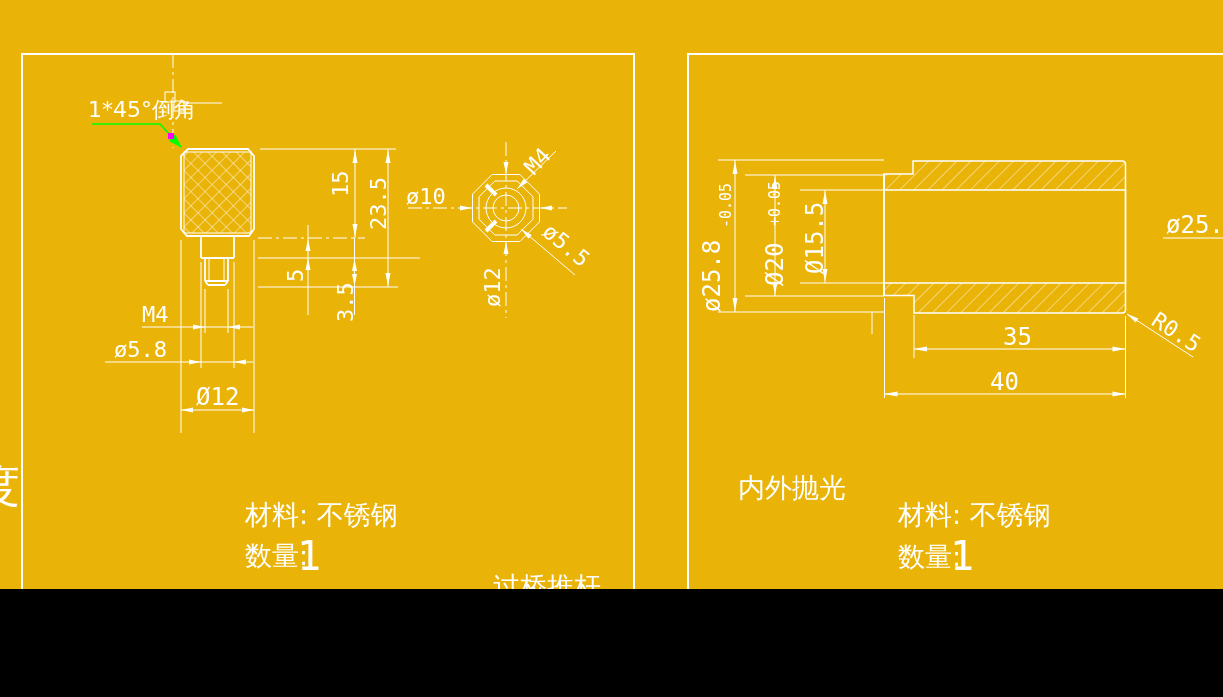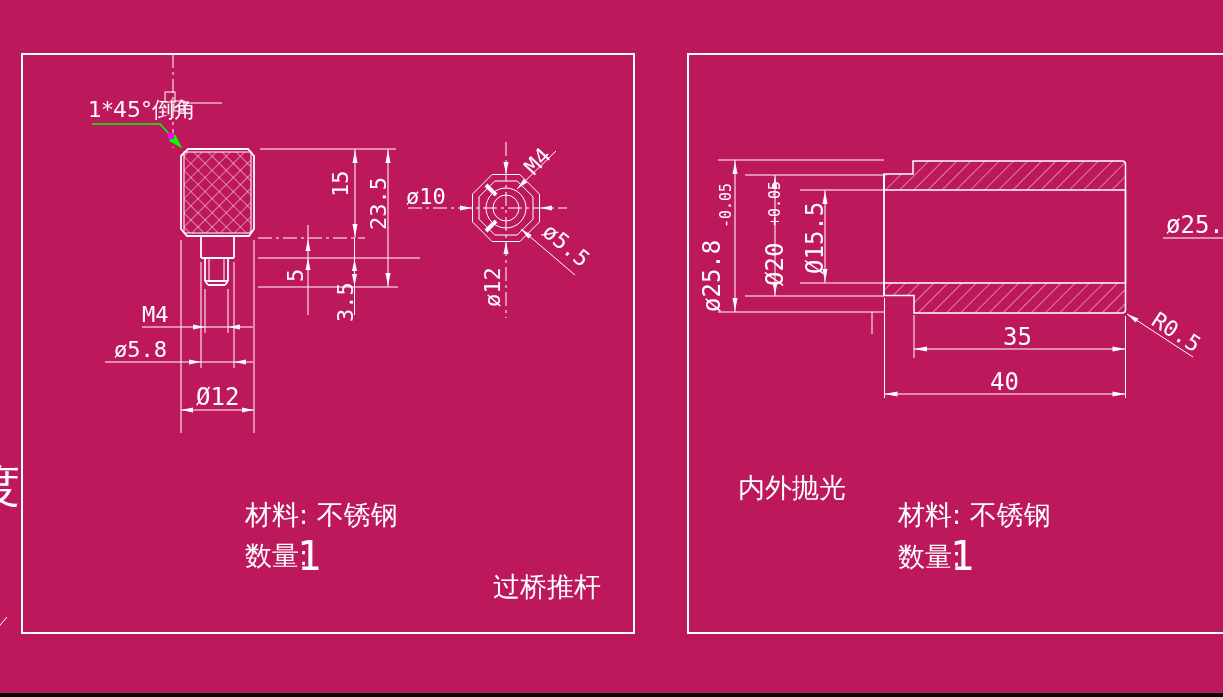--- a/index.html
+++ b/index.html
@@ -1,16 +1,16 @@
 <!DOCTYPE html>
 <html><head>
 <meta charset="utf-8">
 <style>
   html,body{margin:0;padding:0;background:#000;}
-  .canvas{position:relative;width:1223px;height:693px;background:#be185d;overflow:hidden;}
+  .canvas{position:relative;width:1223px;height:589px;background:#eab308;overflow:hidden;}
   svg{position:absolute;left:0;top:0;}
   .ln{stroke:#fff;fill:none;stroke-width:1.8;}
   .thin{stroke:#fff;fill:none;stroke-width:1;}
   .cl{stroke:#fff;fill:none;stroke-width:1;stroke-dasharray:14 4 3 4;}
   .arr{fill:#fff;stroke:none;}
   .dim{fill:#fff;font-family:"DejaVu Sans Mono",monospace;font-size:22px;}
   .dim24{fill:#fff;font-family:"DejaVu Sans Mono",monospace;font-size:24px;}
   .tol{fill:#fff;font-family:"DejaVu Sans Mono",monospace;font-size:15px;}
   .cn{fill:#fff;font-family:"DejaVu Sans","Liberation Sans",sans-serif;font-size:27px;}
   .cnsm{fill:#fff;font-family:"DejaVu Sans","Liberation Sans",sans-serif;font-size:22px;}

